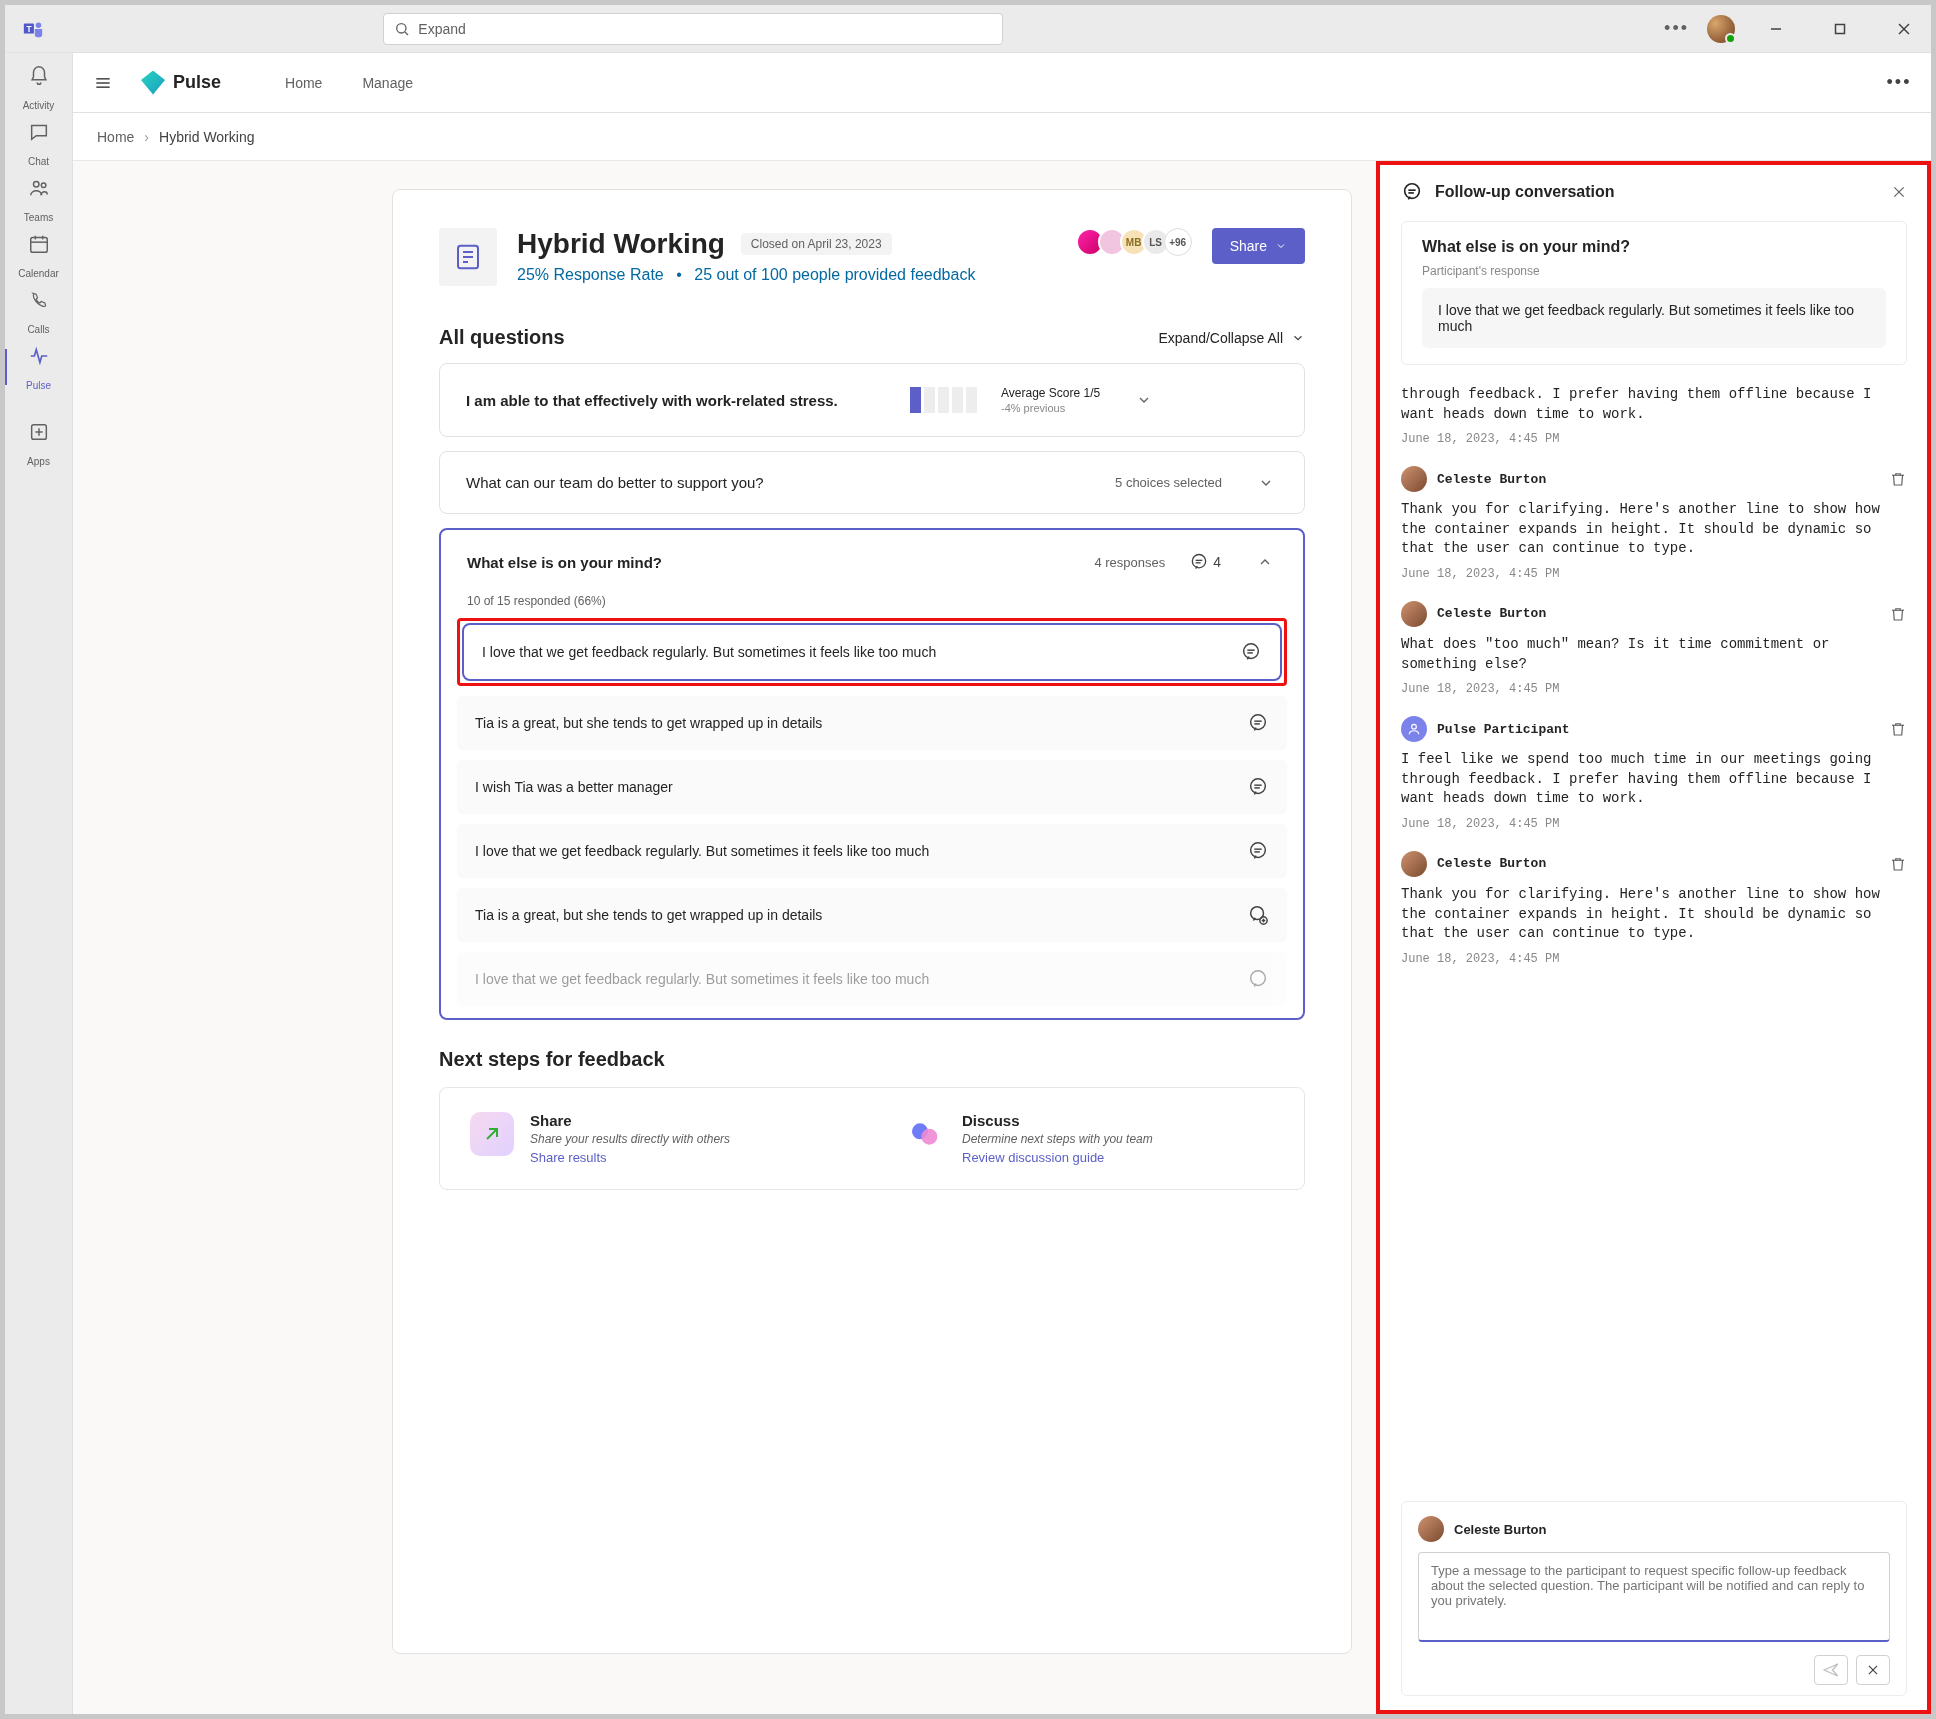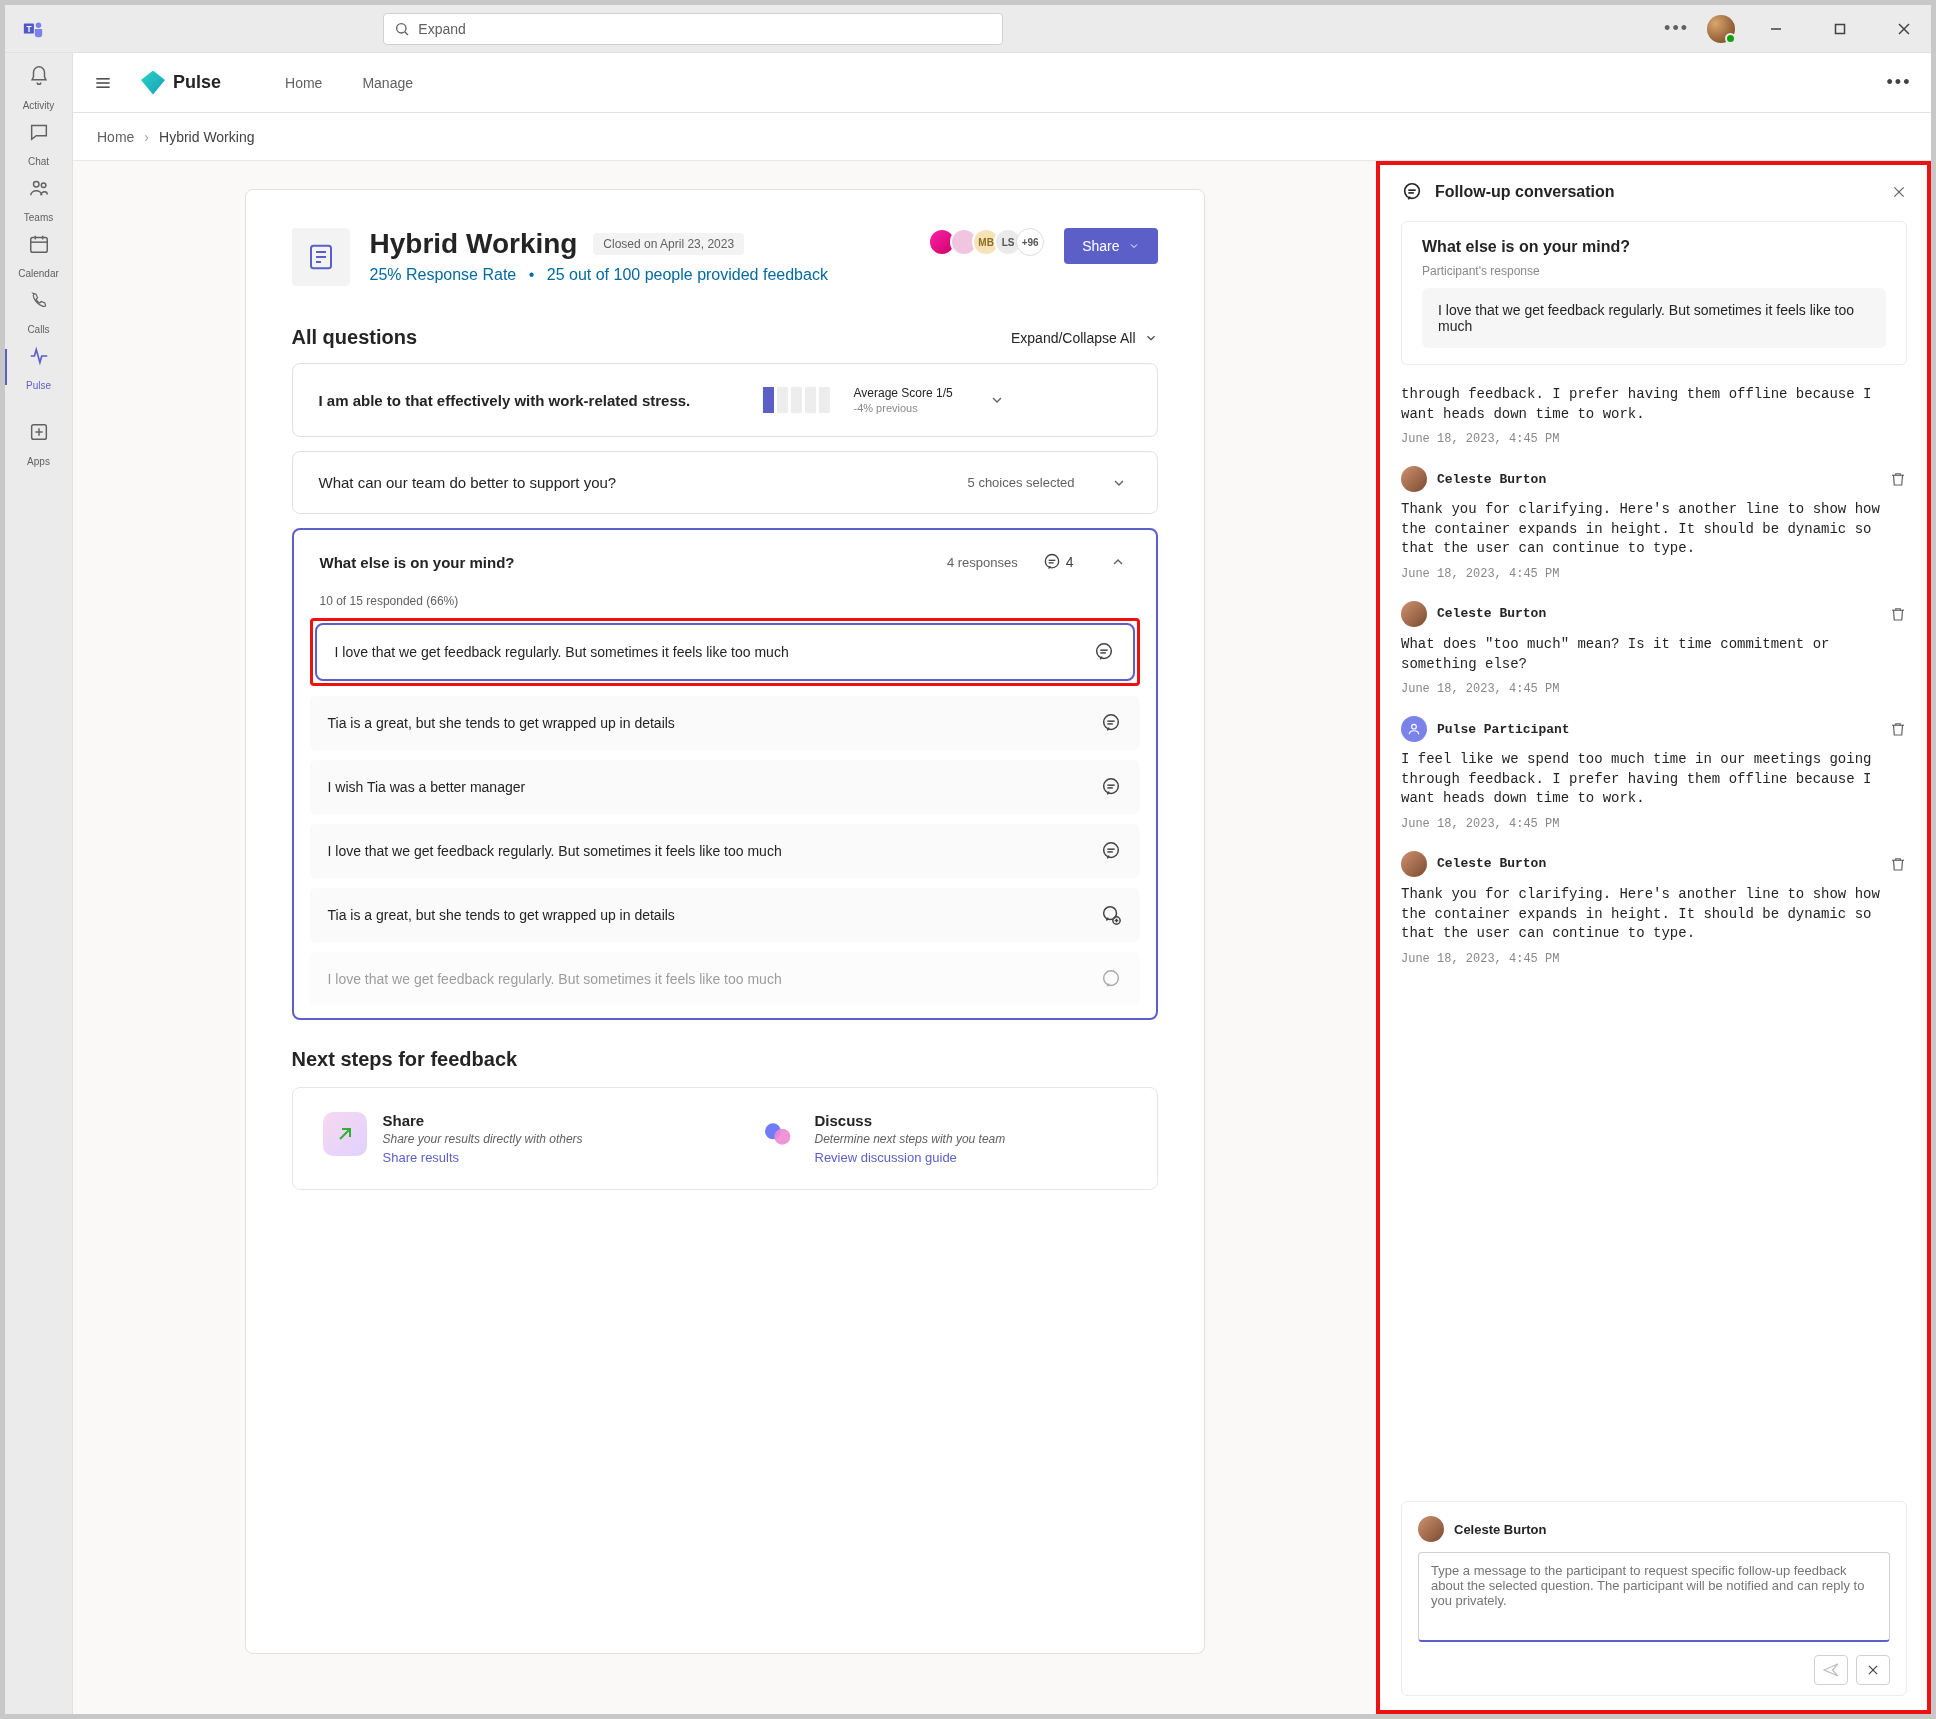--- a/index.html
+++ b/index.html
@@ -95,22 +95,22 @@
     font-size:14px; color:#424242;
     background:#fff;
   }
   .crumbs a { color:#616161; text-decoration:none;}
   .crumbs .sep { color:#a0a0a0;}
 
   
   .body-row { flex:1; display:flex; min-height:0; background:#faf9f8; position:relative;}
   .survey-scroll {
     flex:1; overflow:auto;
-    display:flex; justify-content:center;
-    padding:28px 40px 60px 40px;
+    display:flex; justify-content:flex-end;
+    padding:28px 24px 60px 40px;
   }
   .survey-card {
     width: 960px; max-width:100%;
     background:#fff;
     border:1px solid #e1e1e1;
     border-radius:8px;
     padding:38px 46px 30px 46px;
   }
 
   .hdr-row { display:flex; align-items:flex-start; gap:20px;}

